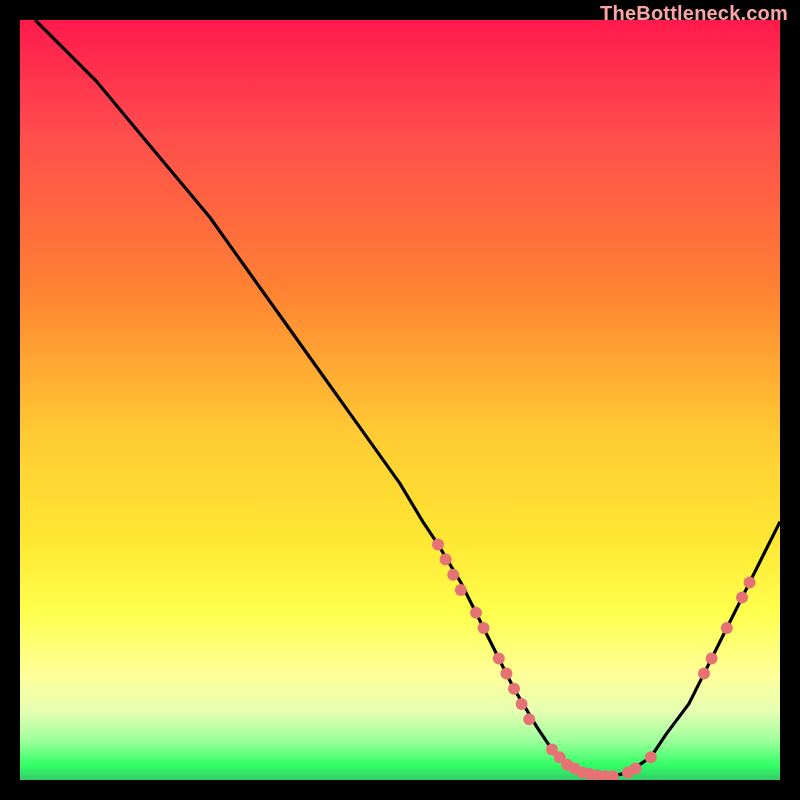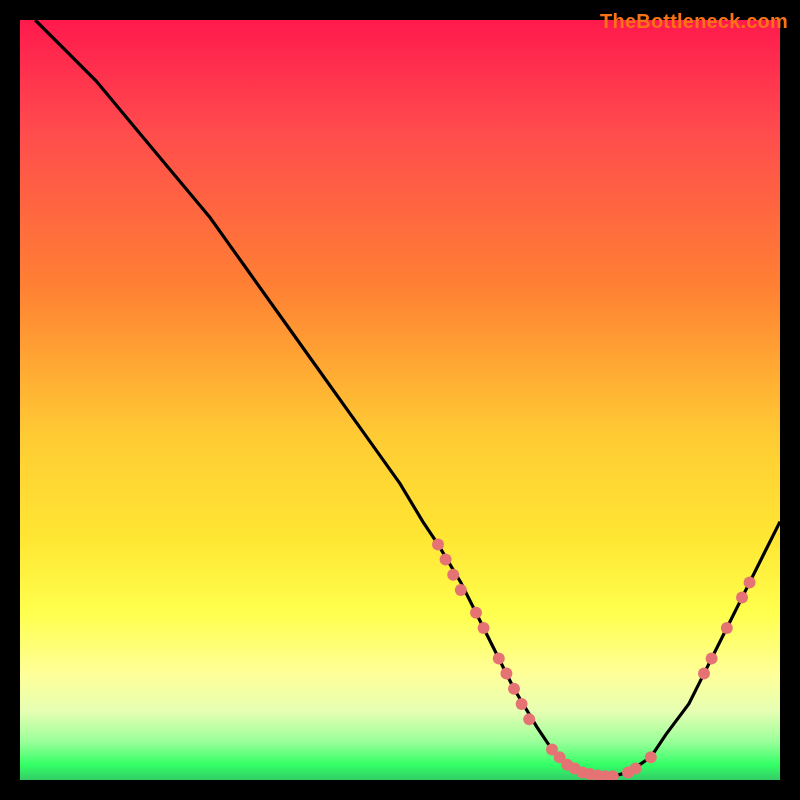--- a/index.html
+++ b/index.html
@@ -34,23 +34,23 @@
       #ffff4d 78%,
       #ffff99 86%,
       #e6ffb3 91%,
       #99ff99 95%,
       #33ff66 98%,
       #33cc66 100%
     );
   }
   .watermark {
     position: absolute;
-    top: 10px;
+    top: 2px;
     right: 12px;
-    color: #f97316;
+    color: #fca5a5;
     font-size: 20px;
     font-weight: bold;
     letter-spacing: 0.2px;
   }
   svg.curve {
     position: absolute;
     top: 20px;
     left: 20px;
     width: 760px;
     height: 760px;

